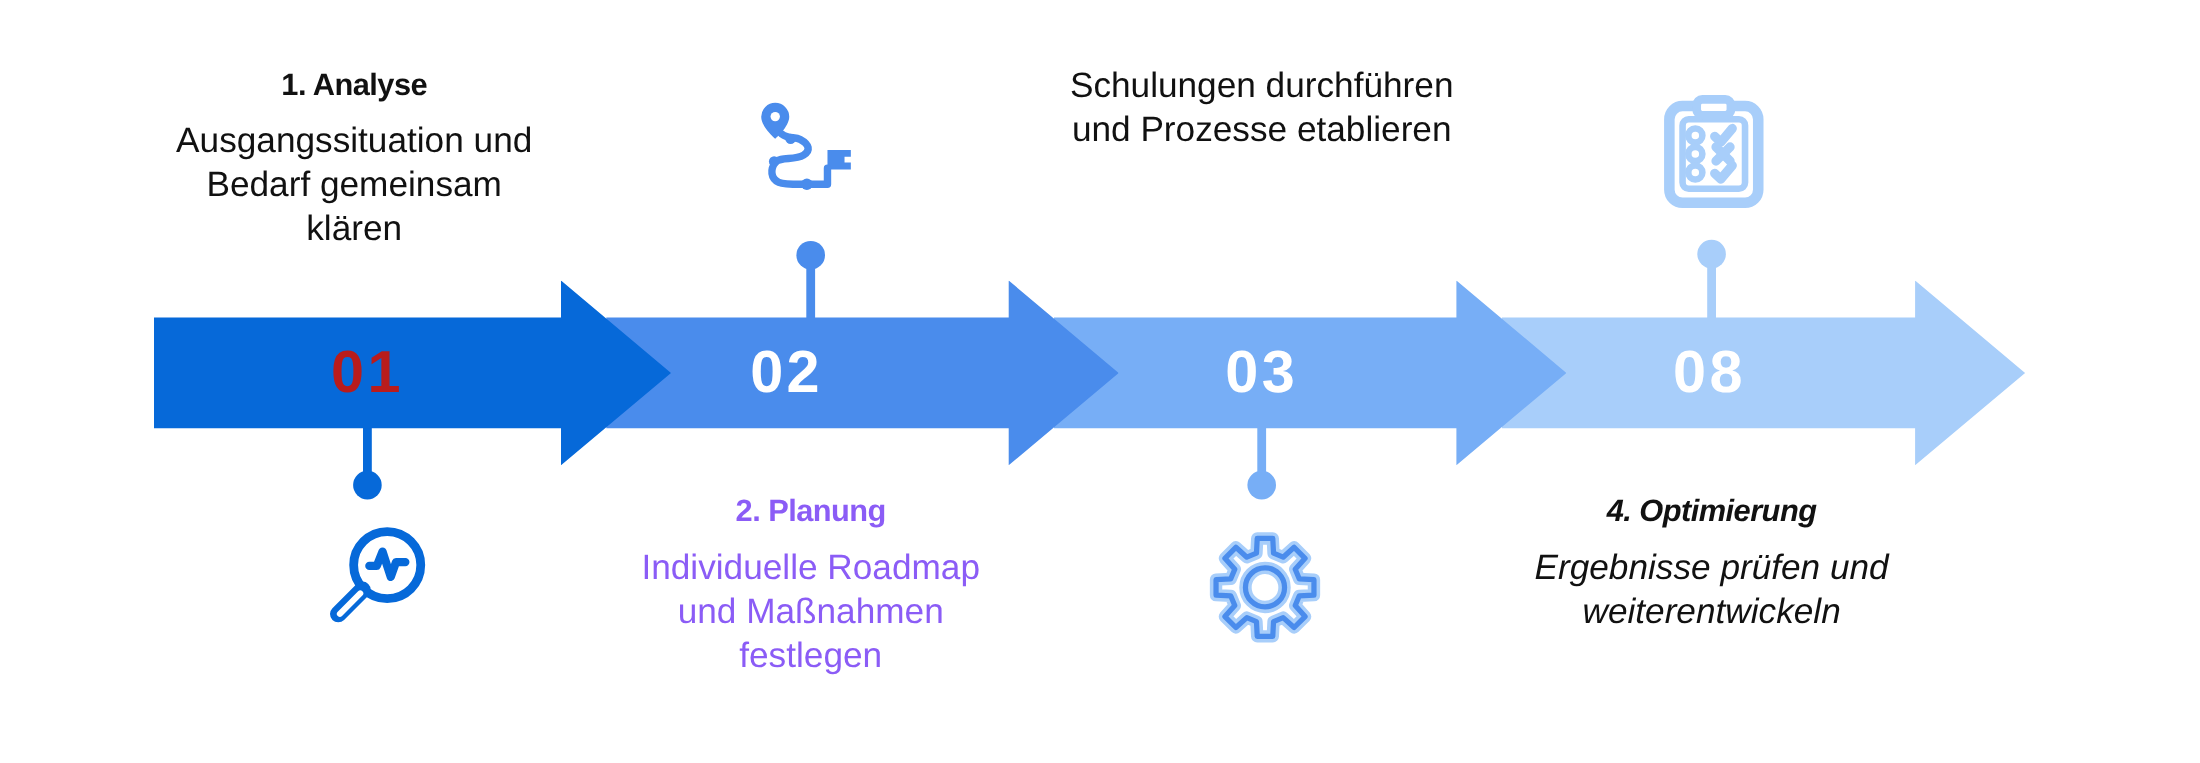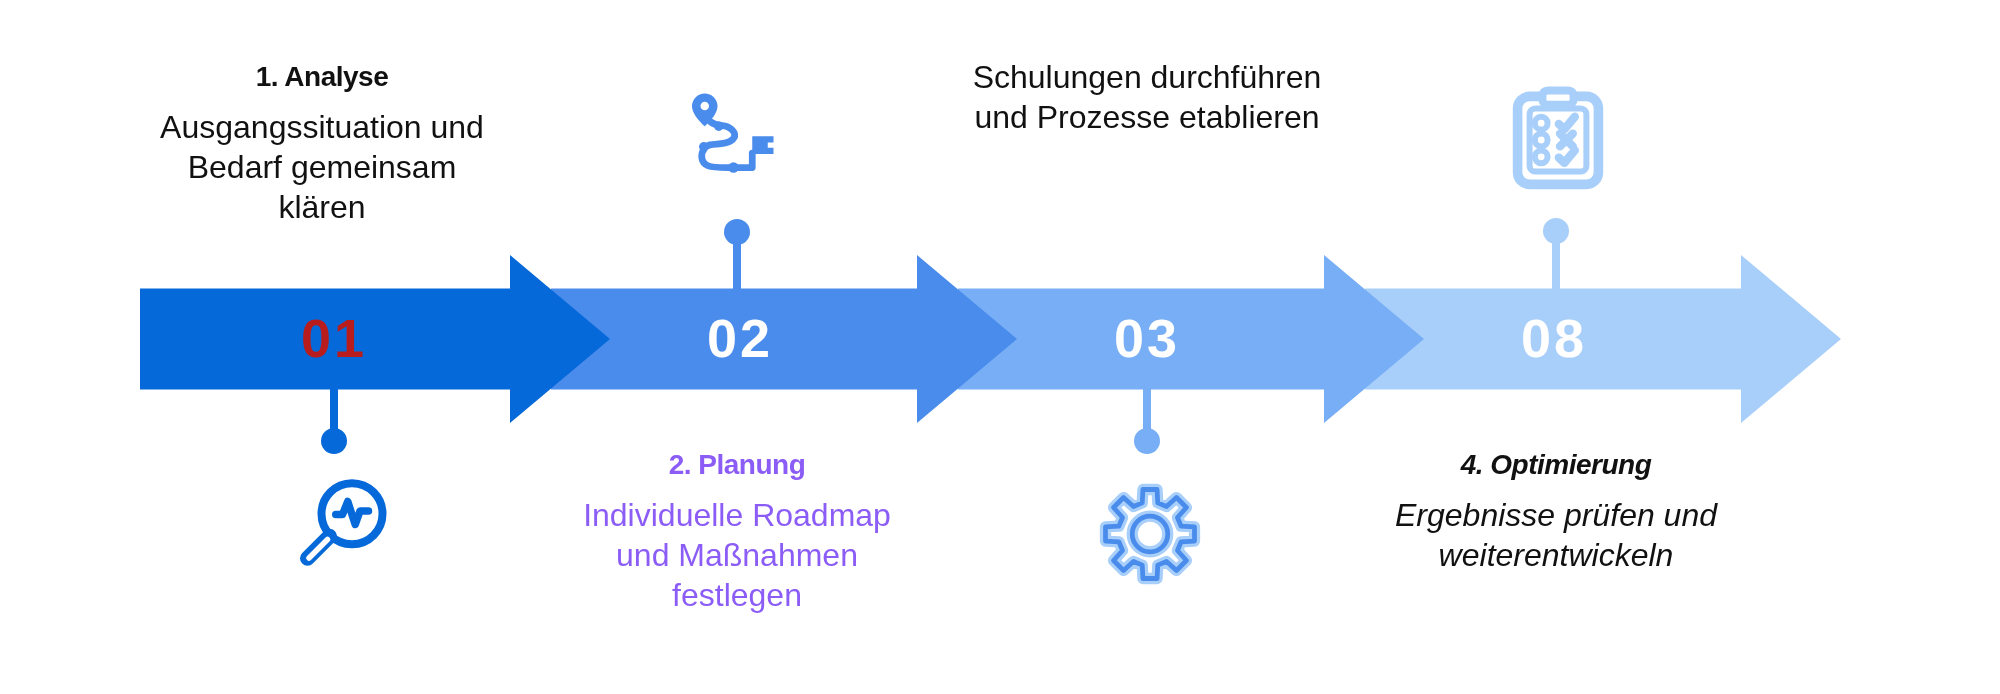--- a/index.html
+++ b/index.html
@@ -20,21 +20,21 @@
   .seg3 { left: 958px;  width: 466px; z-index: 20;
           clip-path: polygon(0 20%, 366px 20%, 366px 0, 100% 50%, 366px 100%, 366px 80%, 0 80%); }
   .seg4 { left: 1365px; width: 476px; z-index: 10;
           clip-path: polygon(0 20%, 376px 20%, 376px 0, 100% 50%, 376px 100%, 376px 80%, 0 80%); }
   .num {
     position: absolute; top: 310px; height: 56px; width: 160px;
     line-height: 56px; text-align: center; z-index: 50;
     font-size: 54px; font-weight: 700; letter-spacing: 3px;
   }
   .num1 { left: 254px; }
-  .num2 { left: 660px; }
+  .num2 { left: 635px; }
   .num3 { left: 1067px; }
   .num4 { left: 1474px; }
   
   .stem { position: absolute; width: 8px; z-index: 5; }
   .stem1 { left: 330px;  top: 388px; height: 42px; }
   .stem2 { left: 733px;  top: 236px; height: 54px; }
   .stem3 { left: 1143px; top: 388px; height: 42px; }
   .stem4 { left: 1552px; top: 235px; height: 55px; }
   .dot { position: absolute; width: 26px; height: 26px; border-radius: 50%; z-index: 6; }
   .dot1 { left: 321px;  top: 428px; }

